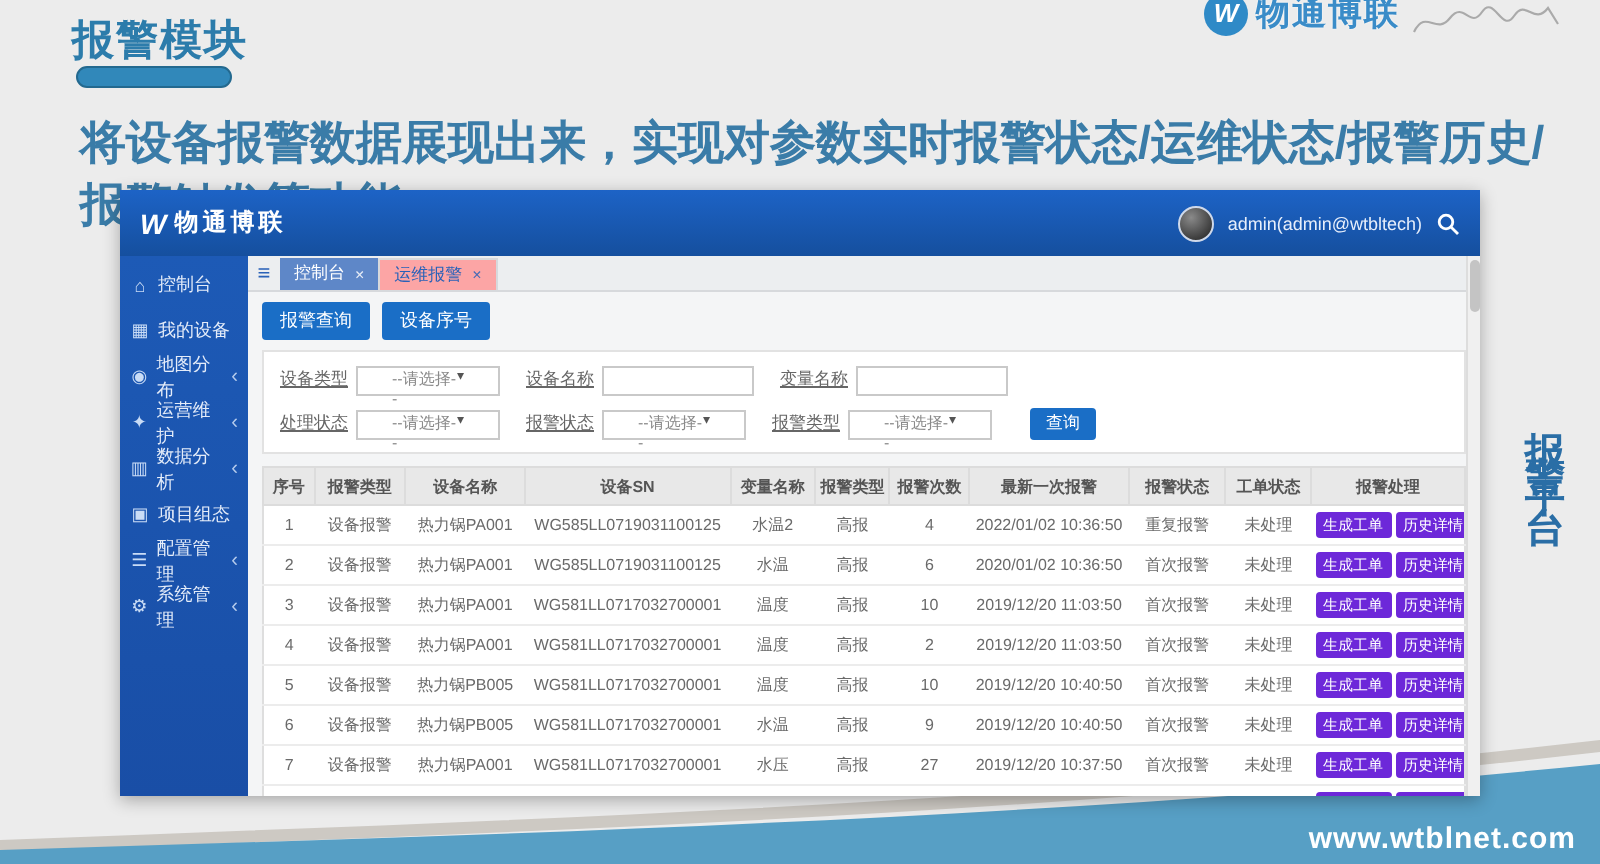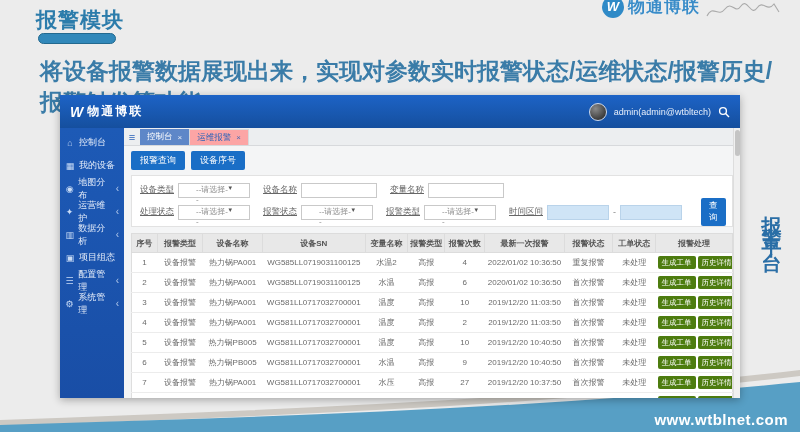--- a/index.html
+++ b/index.html
@@ -57,21 +57,21 @@
   .f-range-input{width:62px;height:15px;border:1px solid #b9d3ea;background:#cfe4f6;box-sizing:border-box;font-size:8px;}
   .f-dash{margin:0 4px;color:#888;font-size:9px;}
   .search-btn{background:#1a6ec6;color:#fff;font-size:8.5px;padding:2px 8px;border-radius:2px;margin-left:6px;cursor:pointer;}
   table.alarm{margin-top:6px;width:100%;border-collapse:collapse;background:#fff;border:1px solid #dedede;table-layout:fixed;}
   table.alarm th{background:#e8e8e8;color:#555;font-size:8px;font-weight:bold;height:18px;border:1px solid #dcdcdc;padding:0 1px;overflow:hidden;white-space:nowrap;}
   table.alarm td{color:#6a6a6a;font-size:8px;text-align:center;height:19px;border-top:1px solid #ececec;padding:0 1px;overflow:hidden;white-space:nowrap;}
   th:nth-child(1){width:4%;} th:nth-child(2){width:7.5%;} th:nth-child(3){width:10%;}
   th:nth-child(4){width:17.5%;} th:nth-child(5){width:7%;} th:nth-child(6){width:6%;}
   th:nth-child(7){width:6.5%;} th:nth-child(8){width:13.5%;} th:nth-child(9){width:8%;}
   th:nth-child(10){width:7%;} th:nth-child(11){width:13%;}
-  .abtn{display:inline-block;background:#4d7c0f;color:#fff;font-size:7.5px;padding:1.5px 4px;border-radius:2px;margin:0 1px;cursor:pointer;}
+  .abtn{display:inline-block;background:#6d28d9;color:#fff;font-size:7.5px;padding:1.5px 4px;border-radius:2px;margin:0 1px;cursor:pointer;}
   .scrollbar{position:absolute;right:0;top:0;width:7px;height:270px;background:#f0f0f0;border-left:1px solid #ddd;box-sizing:border-box;}
   .scroll-thumb{width:5px;height:26px;background:#c4c4c4;border-radius:3px;margin:2px auto 0 auto;}
 </style>
 </head>
 <body>
 
 <div class="slide-title">报警模块</div>
 <div class="title-underline"></div>
 
 <div class="brand">
@@ -188,26 +188,20 @@
                   <span class="caret">▾</span>
                 </span>
               </span>
               <span class="f-field">
                 <span class="f-label">报警类型</span>
                 <span class="f-select">
                   <span>--请选择--</span>
                   <span class="caret">▾</span>
                 </span>
               </span>
-              <span class="f-field">
-                <span class="f-label">时间区间</span>
-                <input class="f-range-input" style="">
-                <span class="f-dash">-</span>
-                <input class="f-range-input" style="">
-              </span>
               <span class="search-btn">查询</span>
             </div>
         </div>
         <table class="alarm">
           <thead>
               <tr id="thead-row">
                 <th>序号</th>
                 <th>报警类型</th>
                 <th>设备名称</th>
                 <th>设备SN</th>

